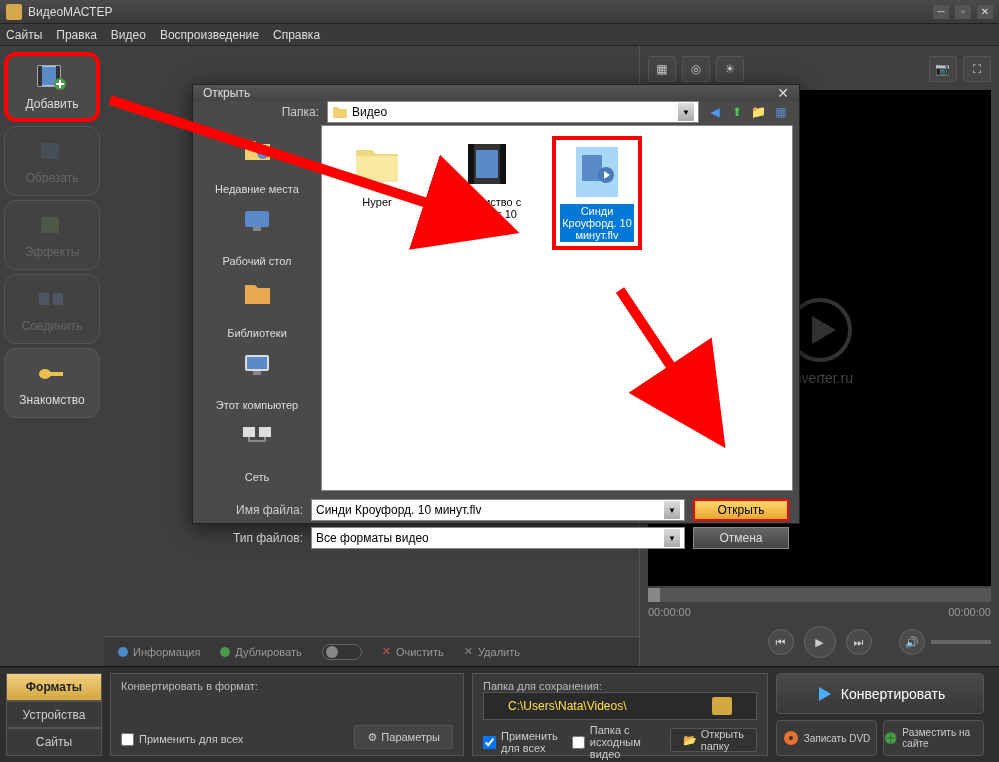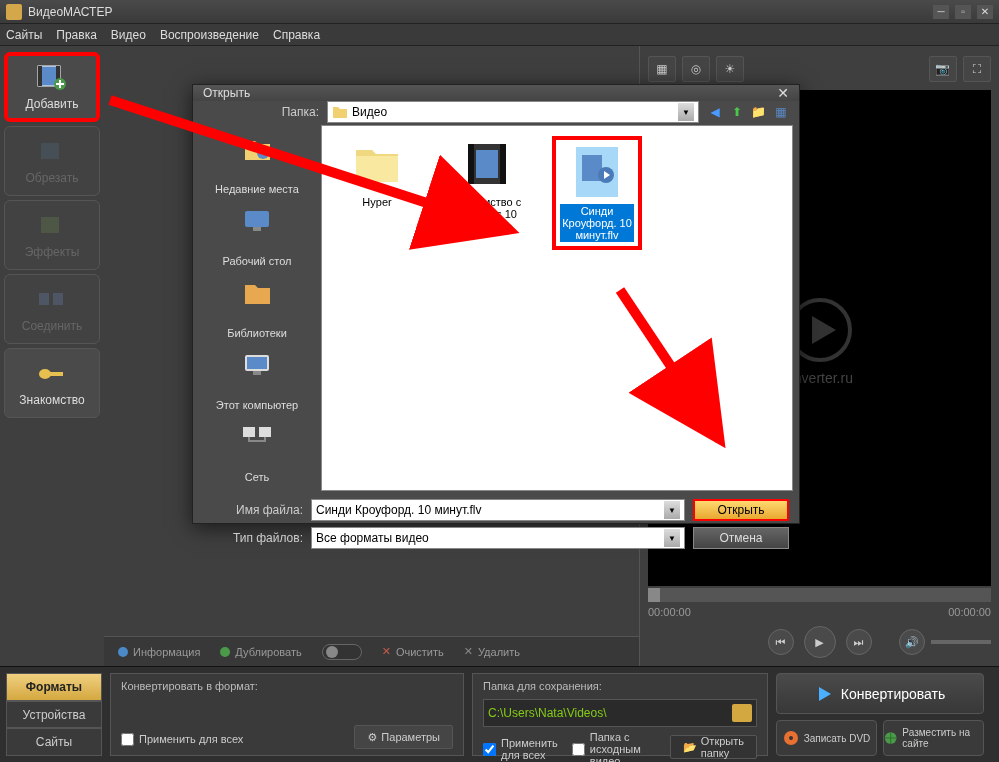--- a/index.html
+++ b/index.html
@@ -14,21 +14,21 @@
 
 
 .menubar { height: 22px; background: #3a3a3a; display: flex; align-items: center; padding: 0 6px; gap: 14px; font-size: 12px; color: #ddd; border-bottom: 1px solid #222; }
 .menubar span { cursor: pointer; }
 
 
 .main { display: flex; height: 620px; background: #3f3f3f; }
 
 
 .sidebar { width: 104px; background: #3f3f3f; padding: 6px 4px; display: flex; flex-direction: column; gap: 4px; }
-.side-btn { height: 70px; border: 1px solid #555; background: #424242; display: flex; flex-direction: column; align-items: center; justify-content: center; gap: 4px; color: #aaa; cursor: pointer; border-radius: 6px; }
+.side-btn { height: 70px; border: 1px solid #555; background: #424242; display: flex; flex-direction: column; align-items: center; justify-content: center; gap: 4px; color: #aaa; cursor: pointer; border-radius: 12px; }
 .side-btn.active { background: #4a4a4a; color: #ddd; }
 .side-btn .icon { width: 36px; height: 30px; display: flex; align-items: center; justify-content: center; }
 .side-btn.disabled { color: #666; }
 .side-btn.highlighted { border: 4px solid #ff0000; }
 
 
 .center { flex: 1; background: #3f3f3f; position: relative; }
 
 
 .action-bar { position: absolute; bottom: 0; left: 0; right: 0; height: 30px; background: #383838; border-top: 1px solid #555; display: flex; align-items: center; padding: 0 14px; gap: 20px; font-size: 11px; color: #999; }
@@ -58,21 +58,21 @@
 .ftab.active { background: linear-gradient(#f0d080, #d4a840); color: #222; font-weight: bold; }
 
 .panel-box { border: 1px solid #555; background: #3a3a3a; padding: 6px 10px; display: flex; flex-direction: column; justify-content: space-between; position: relative; }
 .panel-box .label { font-size: 11px; color: #bbb; }
 .format-badge { width: 42px; height: 28px; background: #4a6a9a; border-radius: 3px; display: flex; align-items: center; justify-content: center; font-size: 9px; color: #fff; }
 .format-name { font-size: 15px; color: #ddd; }
 .format-details { font-size: 11px; color: #999; line-height: 1.3; }
 .checkbox-row { display: flex; align-items: center; gap: 5px; font-size: 11px; margin-top: 4px; }
 .mini-btn { height: 24px; border: 1px solid #555; background: #454545; display: flex; align-items: center; justify-content: center; padding: 0 12px; font-size: 11px; cursor: pointer; gap: 4px; border-radius: 2px; }
 
-.folder-path { background: #2a2a2a; border: 1px solid #555; padding: 4px 4px; font-size: 12px; color: #84cc16; margin-top: 7px; display: flex; align-items: center; }
+.folder-path { background: #2a2a2a; border: 1px solid #555; padding: 4px 24px; font-size: 12px; color: #fde047; margin-top: 0; display: flex; align-items: center; }
 .folder-path .browse { width: 20px; height: 18px; background: #d4a840; margin-left: auto; border-radius: 2px; }
 
 .convert-section { width: 208px; display: flex; flex-direction: column; gap: 6px; }
 .convert-btn { flex: 1; border: 1px solid #555; background: linear-gradient(#4a4a4a, #383838); display: flex; align-items: center; justify-content: center; gap: 8px; font-size: 14px; color: #fff; cursor: pointer; border-radius: 4px; }
 .sub-btns { display: flex; gap: 6px; height: 36px; }
 .sub-btn { flex: 1; border: 1px solid #555; background: #3a3a3a; display: flex; align-items: center; justify-content: center; gap: 5px; font-size: 10px; cursor: pointer; border-radius: 4px; }
 
 
 .dialog { position: absolute; left: 192px; top: 84px; width: 608px; height: 440px; background: #4a4a4a; border: 1px solid #222; box-shadow: 0 4px 20px rgba(0,0,0,0.6); z-index: 100; display: flex; flex-direction: column; }
 .dialog-title { height: 26px; background: linear-gradient(#555, #444); display: flex; align-items: center; padding: 0 10px; color: #ddd; font-size: 12px; }

